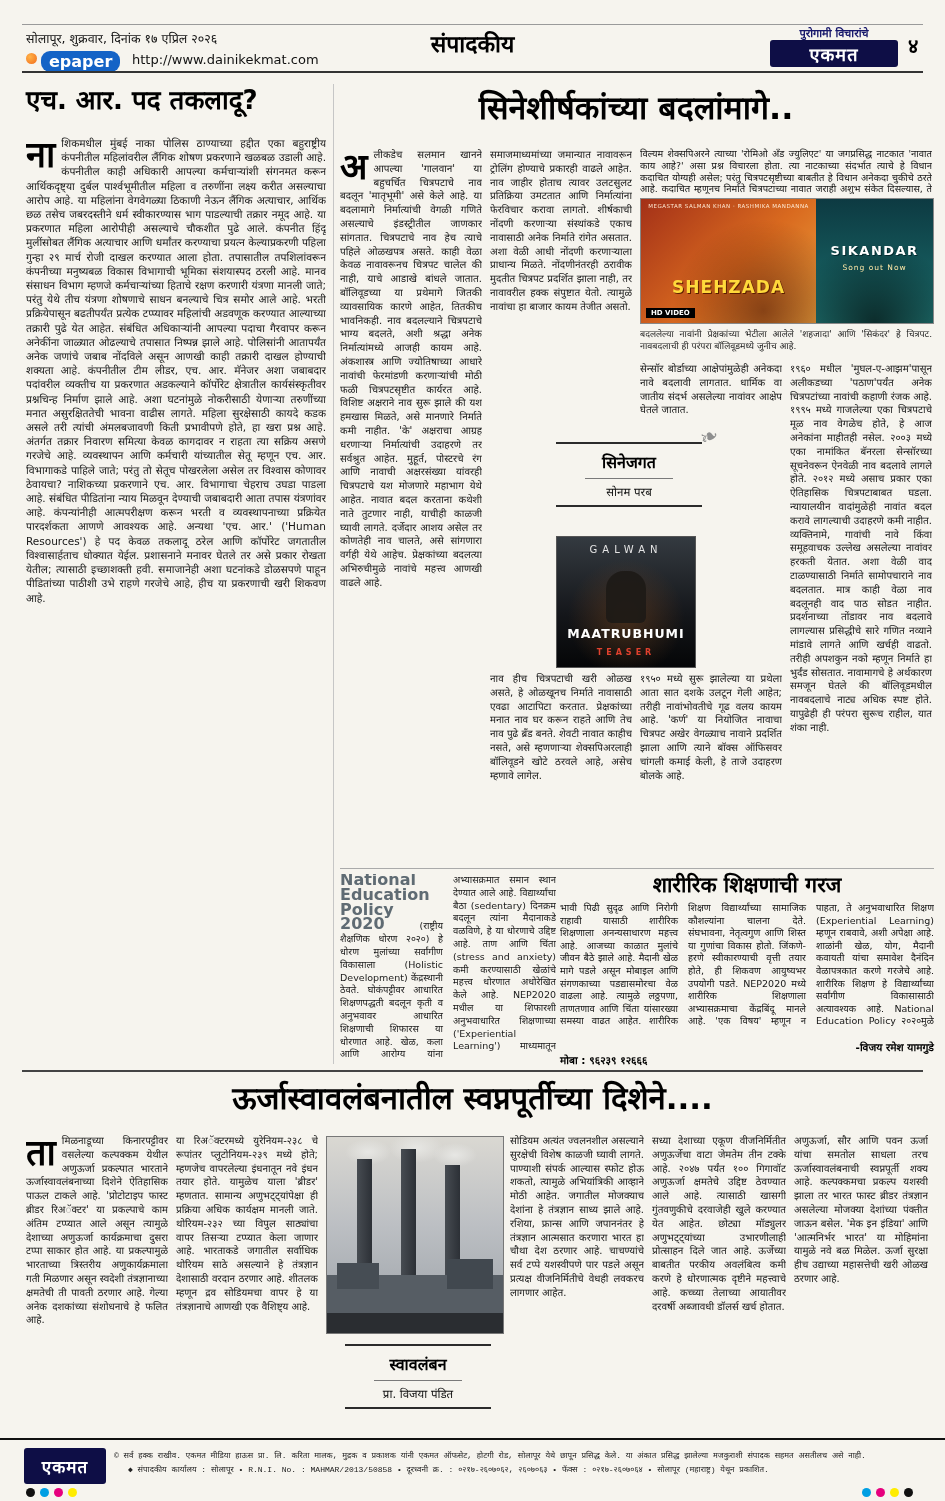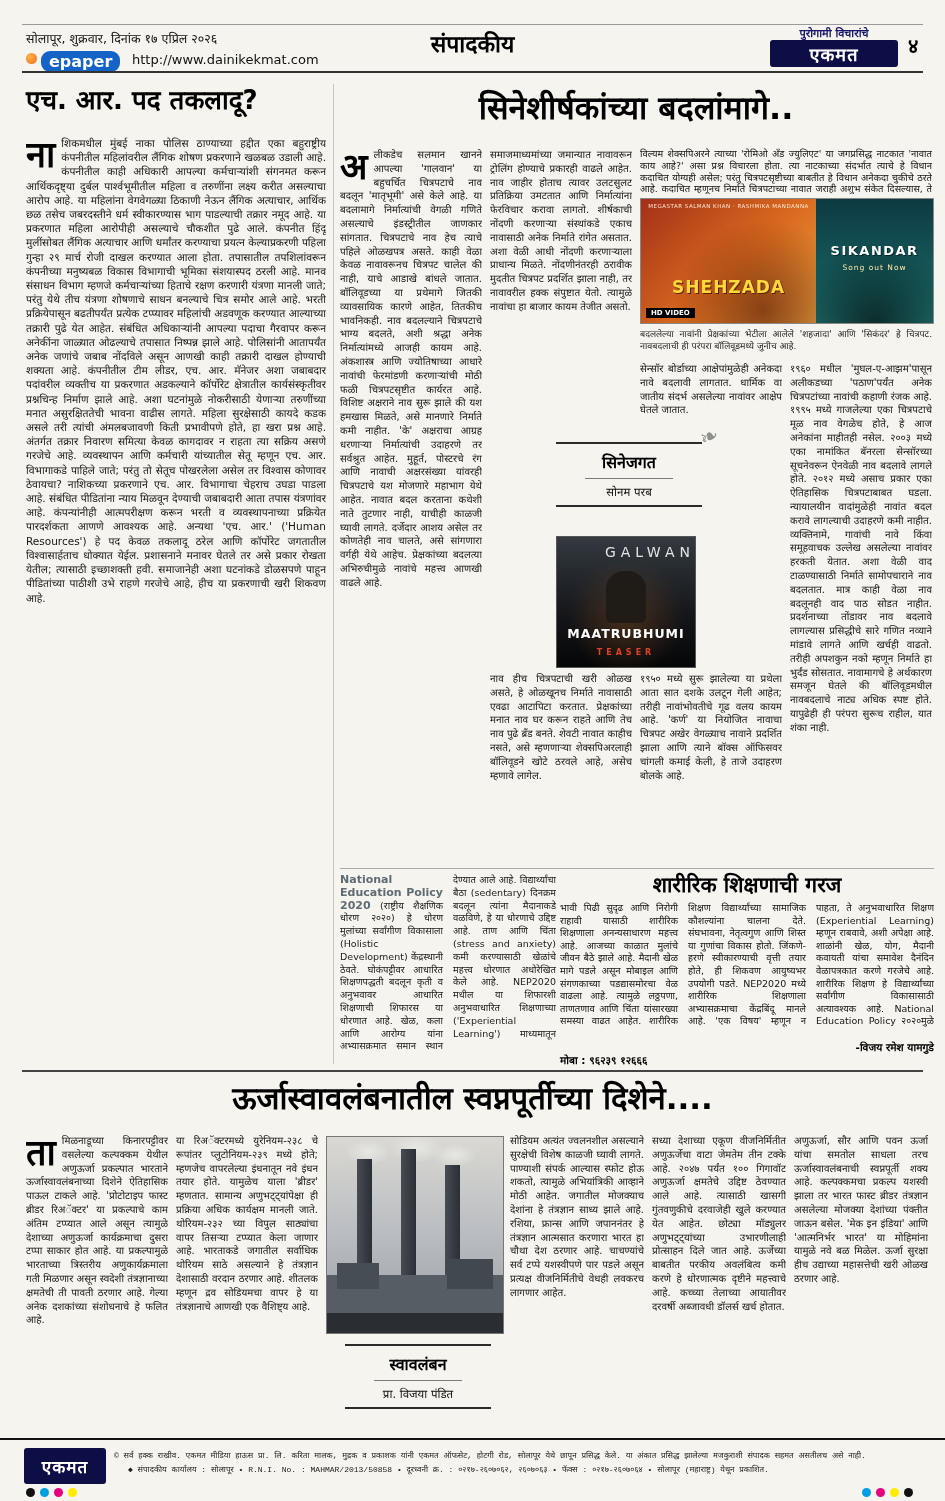--- a/index.html
+++ b/index.html
@@ -33,27 +33,27 @@
   .caption{font-size:9px;line-height:12.3px;color:#222;}
   
   .author-box{position:absolute;border-top:2px solid #2b2b2b;border-bottom:2px solid #2b2b2b;background:#f6f4ee;text-align:center;padding:7px 4px 6px;}
   .author-box .bx-title{font-size:16px;font-weight:bold;color:#000;}
   .author-box .bx-sep{width:64%;height:1px;background:#7a7a7a;margin:5px auto;}
   .author-box .bx-name{font-size:11.5px;color:#111;}
   .leaf{position:absolute;font-size:22px;color:#8f8f8f;transform:rotate(-22deg);}
   
   .teaser{position:absolute;overflow:hidden;border:1px solid #555;
     background:radial-gradient(circle at 50% 62%,rgba(120,70,30,.5),rgba(0,0,0,0) 55%),linear-gradient(#343a40,#14161a 60%,#050607);}
-  .teaser-top{position:absolute;top:7px;left:0;right:0;text-align:right;font-size:14px;letter-spacing:5px;color:#e4e4e4;}
+  .teaser-top{position:absolute;top:7px;left:0;right:0;text-align:center;font-size:10px;letter-spacing:5px;color:#e4e4e4;}
   .teaser-fig{position:absolute;left:50%;top:34px;width:40px;height:52px;margin-left:-20px;background:#1d1a16;border-radius:18px 18px 6px 6px;opacity:.9;}
   .teaser-title{position:absolute;bottom:26px;left:0;right:0;text-align:center;font-size:12.5px;font-weight:bold;color:#fff;letter-spacing:1px;}
   .teaser-sub{position:absolute;bottom:10px;left:0;right:0;text-align:center;font-size:8px;letter-spacing:4px;color:#e0412e;font-weight:bold;}
   
   .nep{column-count:2;column-gap:10px;font-size:9.5px;line-height:12.8px;text-align:justify;overflow:hidden;position:absolute;}
-  .nep-head{font-weight:bold;color:#5f6b73;font-size:11px;}
+  .nep-head{font-weight:bold;color:#5f6b73;font-size:16px;}
   
   .cols3{column-count:3;column-gap:10px;}
   .byline{position:absolute;font-size:10.5px;font-weight:bold;background:#f6f4ee;color:#000;}
   
   .photo{position:absolute;overflow:hidden;border:1px solid #777;
     background:linear-gradient(#dad8d2 0%,#bcbfc3 45%,#9aa0a6 100%);}
   .stack{position:absolute;width:15px;background:linear-gradient(90deg,#474c52,#2c3036);}
   .smoke{position:absolute;border-radius:50%;background:radial-gradient(closest-side,rgba(232,232,229,.95),rgba(232,232,229,0));}
   .bldg{position:absolute;background:#4d545b;}
   .ground{position:absolute;left:0;right:0;bottom:0;height:20px;background:#2a2d31;}

